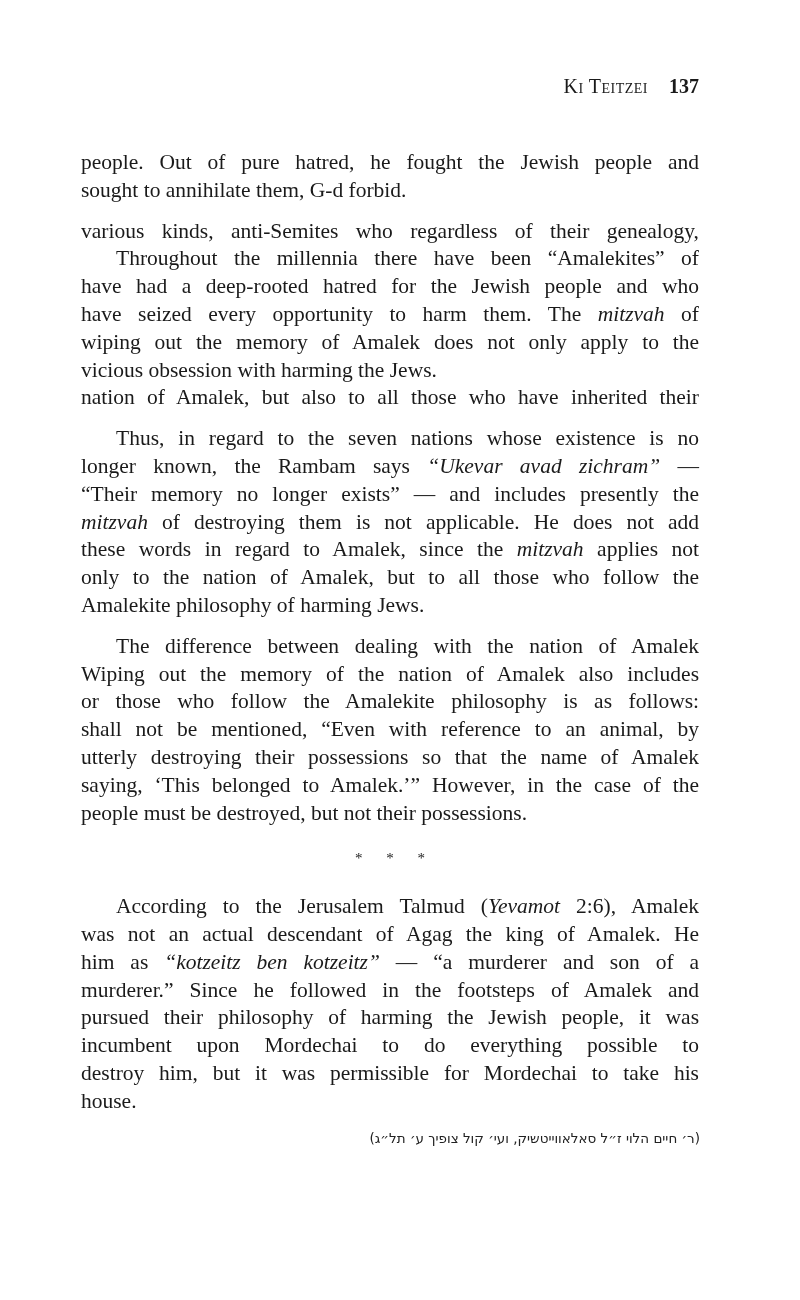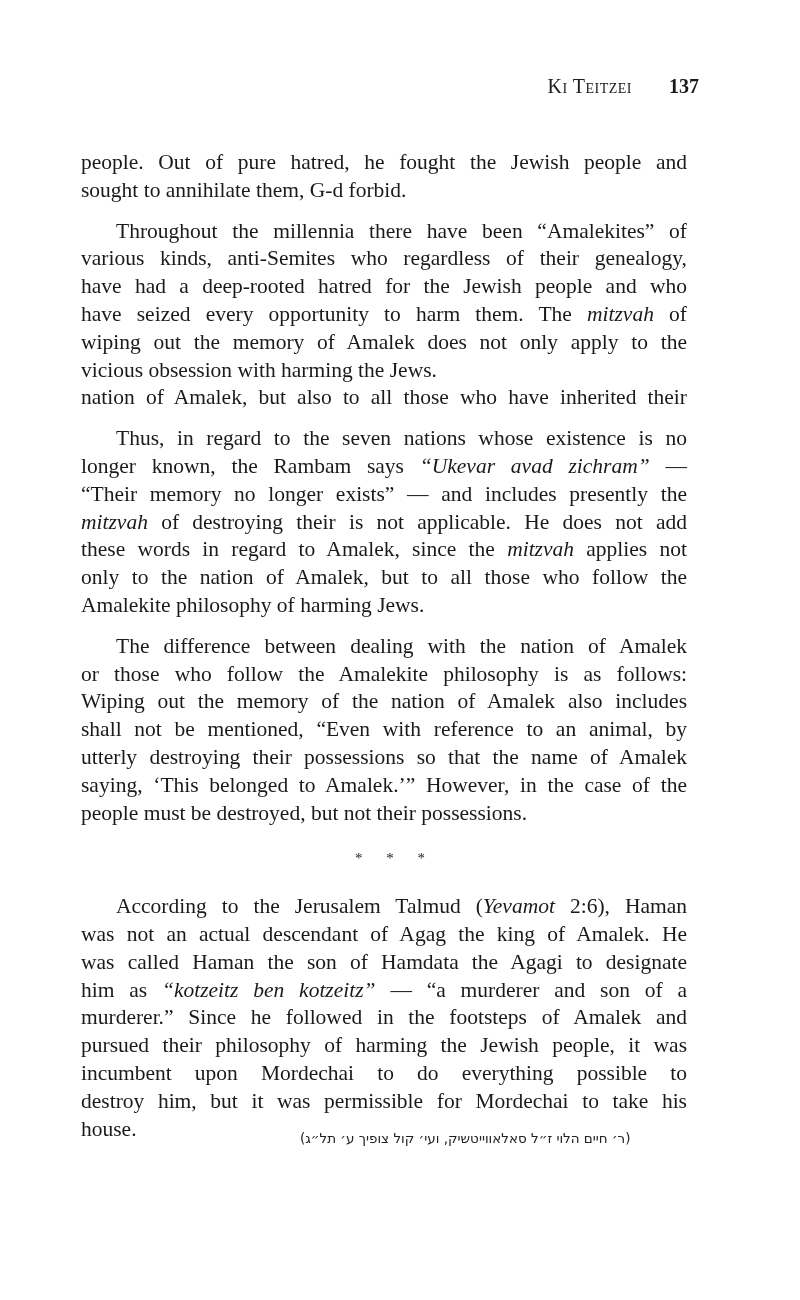--- a/index.html
+++ b/index.html
@@ -19,35 +19,35 @@
       position: absolute;
       top: 74px;
       right: 101px;
       font-size: 20px;
       line-height: 24px;
       white-space: nowrap;
     }
     .running-title {
       font-variant: small-caps;
       letter-spacing: 0.5px;
-      margin-right: 32px;
+      margin-right: 16px;
     }
     .page-number {
       font-weight: bold;
     }
     .body-text {
       position: absolute;
       left: 81px;
       top: 149px;
       width: 618px;
       font-size: 21.5px;
       line-height: 27.8px;
     }
     .para {
-      margin: 0 12px 13px 0;
+      margin: 0 0 13px 0;
       text-align: justify;
     }
     .line {
       display: block;
       text-align: justify;
       text-align-last: justify;
       white-space: nowrap;
       overflow: visible;
     }
     .line.last {
@@ -63,21 +63,21 @@
       letter-spacing: 10px;
       margin: 18px 0 20px 0;
       padding-left: 10px;
     }
     .source {
       position: absolute;
       top: 1128px;
       left: 300px;
       width: 400px;
       direction: rtl;
-      text-align: left;
+      text-align: right;
       font-family: "DejaVu Sans", sans-serif;
       font-size: 13.5px;
       line-height: 20px;
       color: #222;
     }
   </style>
 </head>
 <body>
 
 <div class="running-head">
@@ -85,53 +85,52 @@
   <span class="page-number">137</span>
 </div>
 
 <div class="body-text">
   <div id="paras-before">
       <div class="para">
         <span class="line"><span>people. Out of pure hatred, he fought the Jewish people and</span></span>
         <span class="line last"><span>sought to annihilate them, G-d forbid.</span></span>
       </div>
       <div class="para">
+        <span class="line"><span>various kinds, anti-Semites who regardless of their genealogy,</span></span>
         <span class="line indent"><span>Throughout the millennia there have been “Amalekites” of</span></span>
-        <span class="line"><span>various kinds, anti-Semites who regardless of their genealogy,</span></span>
         <span class="line"><span>have had a deep-rooted hatred for the Jewish people and who</span></span>
         <span class="line"><span>have seized every opportunity to harm them. The </span><em>mitzvah</em><span> of</span></span>
         <span class="line"><span>wiping out the memory of Amalek does not only apply to the</span></span>
         <span class="line last"><span>vicious obsession with harming the Jews.</span></span>
         <span class="line"><span>nation of Amalek, but also to all those who have inherited their</span></span>
       </div>
       <div class="para">
         <span class="line indent"><span>Thus, in regard to the seven nations whose existence is no</span></span>
         <span class="line"><span>longer known, the Rambam says </span><em>“Ukevar avad zichram”</em><span> —</span></span>
         <span class="line"><span>“Their memory no longer exists” — and includes presently the</span></span>
-        <span class="line"><em>mitzvah</em><span> of destroying their is not applicable. He does not add</span></span>
+        <span class="line"><em>mitzvah</em><span> of destroying them is not applicable. He does not add</span></span>
         <span class="line"><span>these words in regard to Amalek, since the </span><em>mitzvah</em><span> applies not</span></span>
         <span class="line"><span>only to the nation of Amalek, but to all those who follow the</span></span>
         <span class="line last"><span>Amalekite philosophy of harming Jews.</span></span>
       </div>
       <div class="para">
         <span class="line indent"><span>The difference between dealing with the nation of Amalek</span></span>
+        <span class="line"><span>Wiping out the memory of the nation of Amalek also includes</span></span>
         <span class="line"><span>or those who follow the Amalekite philosophy is as follows:</span></span>
-        <span class="line"><span>Wiping out the memory of the nation of Amalek also includes</span></span>
         <span class="line"><span>shall not be mentioned, “Even with reference to an animal, by</span></span>
         <span class="line"><span>utterly destroying their possessions so that the name of Amalek</span></span>
         <span class="line"><span>saying, ‘This belonged to Amalek.’” However, in the case of the</span></span>
         <span class="line last"><span>people must be destroyed, but not their possessions.</span></span>
       </div>
     </div>
   <div class="separator">* * *</div>
   <div id="paras-after">
       <div class="para">
-        <span class="line indent"><span>According to the Jerusalem Talmud (</span><em>Yevamot</em><span> 2:6), Haman</span></span>
+        <span class="line indent"><span>According to the Jerusalem Talmud (</span><em>Yevamot</em><span> 2:6), Amalek</span></span>
         <span class="line"><span>was not an actual descendant of Agag the king of Amalek. He</span></span>
-        <span class="line"><span>was called Haman the son of Hamdata the Agagi to designate</span></span>
         <span class="line"><span>him as </span><em>“kotzeitz ben kotzeitz”</em><span> — “a murderer and son of a</span></span>
         <span class="line"><span>murderer.” Since he followed in the footsteps of Amalek and</span></span>
         <span class="line"><span>pursued their philosophy of harming the Jewish people, it was</span></span>
         <span class="line"><span>incumbent upon Mordechai to do everything possible to</span></span>
         <span class="line"><span>destroy him, but it was permissible for Mordechai to take his</span></span>
         <span class="line last"><span>house.</span></span>
       </div>
     </div>
 </div>
 

